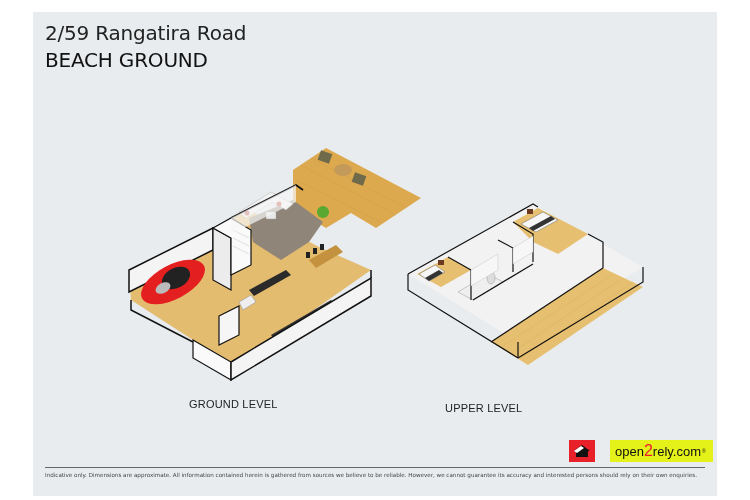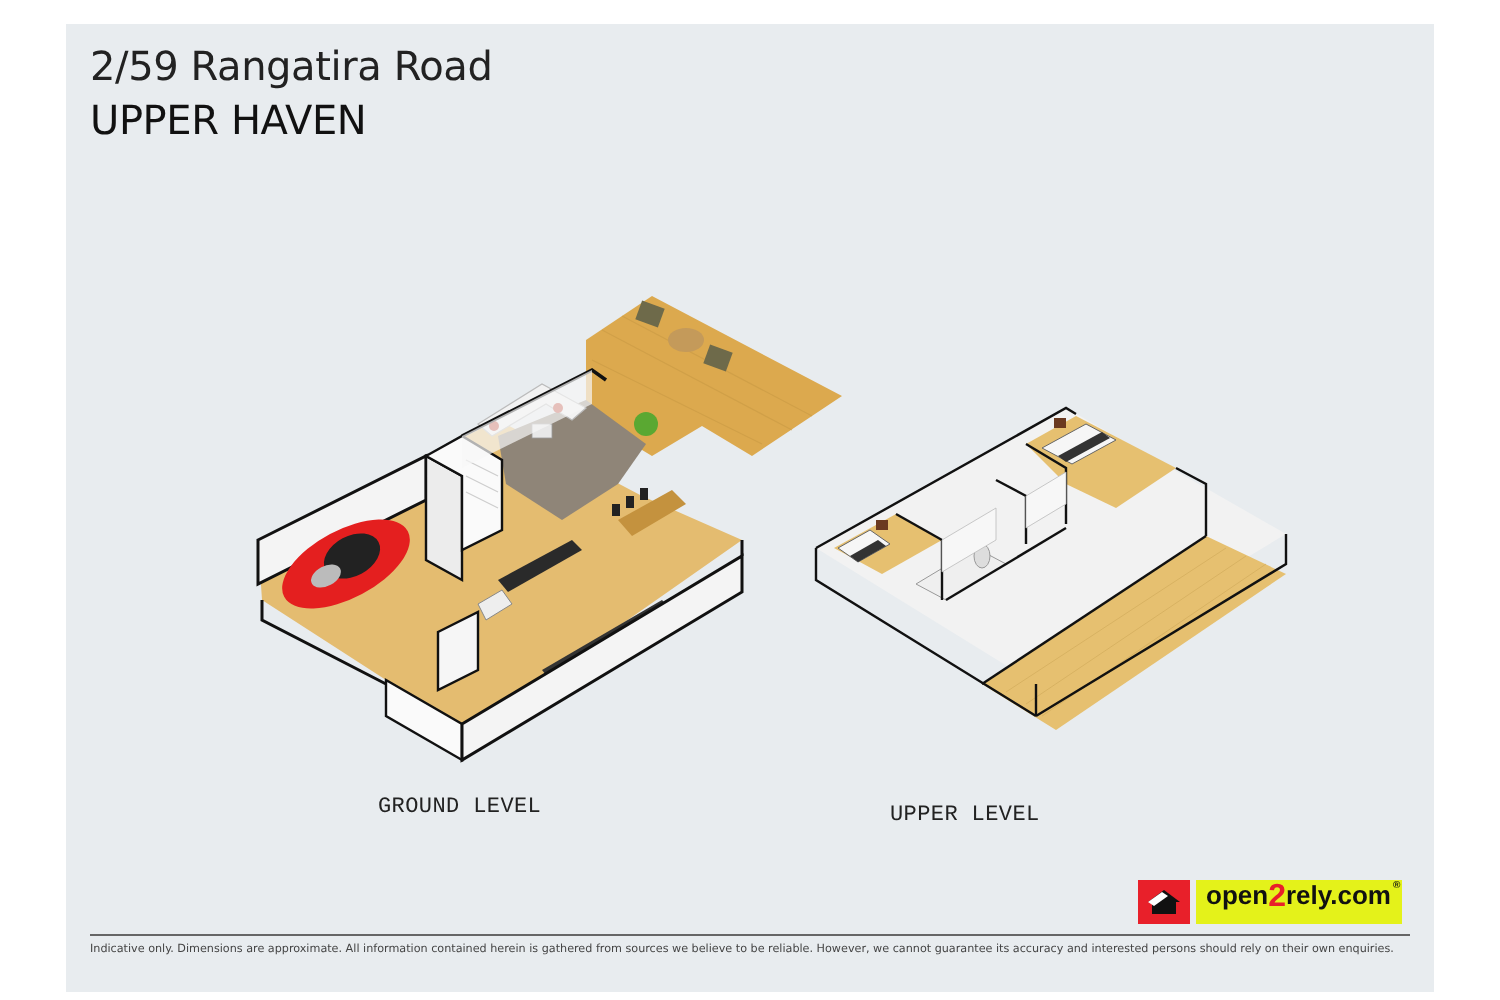--- a/index.html
+++ b/index.html
@@ -5,42 +5,42 @@
   html, body { margin: 0; padding: 0; background: #ffffff; }
   body { width: 750px; height: 500px; position: relative; overflow: hidden;
          font-family: "DejaVu Sans", sans-serif; }
   .panel { position: absolute; left: 33px; top: 12px; width: 684px; height: 484px;
            background: #e8ecef; }
   .addr1 { position: absolute; left: 12px; top: 9px; font-size: 20px; color: #222;
            font-family: "DejaVu Sans", sans-serif; font-weight: normal; letter-spacing: -0.2px; }
   .addr2 { position: absolute; left: 12px; top: 36px; font-size: 20px; color: #111;
            font-family: "DejaVu Sans", sans-serif; letter-spacing: -0.2px; }
   .plan { position: absolute; }
-  .level-label { position: absolute; font-family: Liberation Mono, monospace;
+  .level-label { position: absolute; font-family: Liberation Sans, sans-serif;
                  font-size: 11px; color: #222; letter-spacing: 0.2px; }
   .logo { position: absolute; left: 536px; top: 428px; height: 22px; display: flex; }
   .logo-icon { width: 26px; height: 22px; background: #e8202a; display: flex;
                align-items: center; justify-content: center; }
-  .logo-text { margin-left: 3px; height: 22px; width: 103px; background: #e4f21a;
-               display: flex; align-items: flex-start; padding-left: 5px; box-sizing: border-box;
-               font-family: "Liberation Sans", sans-serif; font-weight: bold; font-size: 13px;
+  .logo-text { margin-left: 15px; height: 22px; width: 103px; background: #e4f21a;
+               display: flex; align-items: center; padding-left: 5px; box-sizing: border-box;
+               font-family: "Liberation Sans", sans-serif; font-weight: normal; font-size: 13px;
                color: #111; }
   .logo-text .two { color: #e8202a; font-size: 16px; }
   .logo-text sup { font-size: 5px; margin-left: 1px; }
   .rule { position: absolute; left: 12px; top: 455px; width: 660px; height: 1px; background: #666; }
   .disclaimer { position: absolute; left: 12px; top: 460px; width: 670px;
                 font-family: "DejaVu Sans", sans-serif; font-size: 5.6px; color: #444;
                 white-space: nowrap; }
 </style>
 </head>
 <body>
 
 <div class="panel">
   <div class="addr1">2/59 Rangatira Road</div>
-  <div class="addr2">UPPER HAVEN</div>
+  <div class="addr2">BEACH GROUND</div>
 
   <svg class="plan" style="left:88px; top:118px;" width="310" height="260" viewBox="0 0 310 260">
 
     <polygon points="172,40 205,18 300,68 255,98 230,83 205,98 172,78" fill="#dca94e"></polygon>
     <g stroke="#c99a44" stroke-width="0.6" opacity="0.6">
       <line x1="180" y1="35" x2="275" y2="85"></line>
         <line x1="190" y1="28" x2="285" y2="78"></line>
       <line x1="175" y1="50" x2="260" y2="92"></line>
     </g>
 

